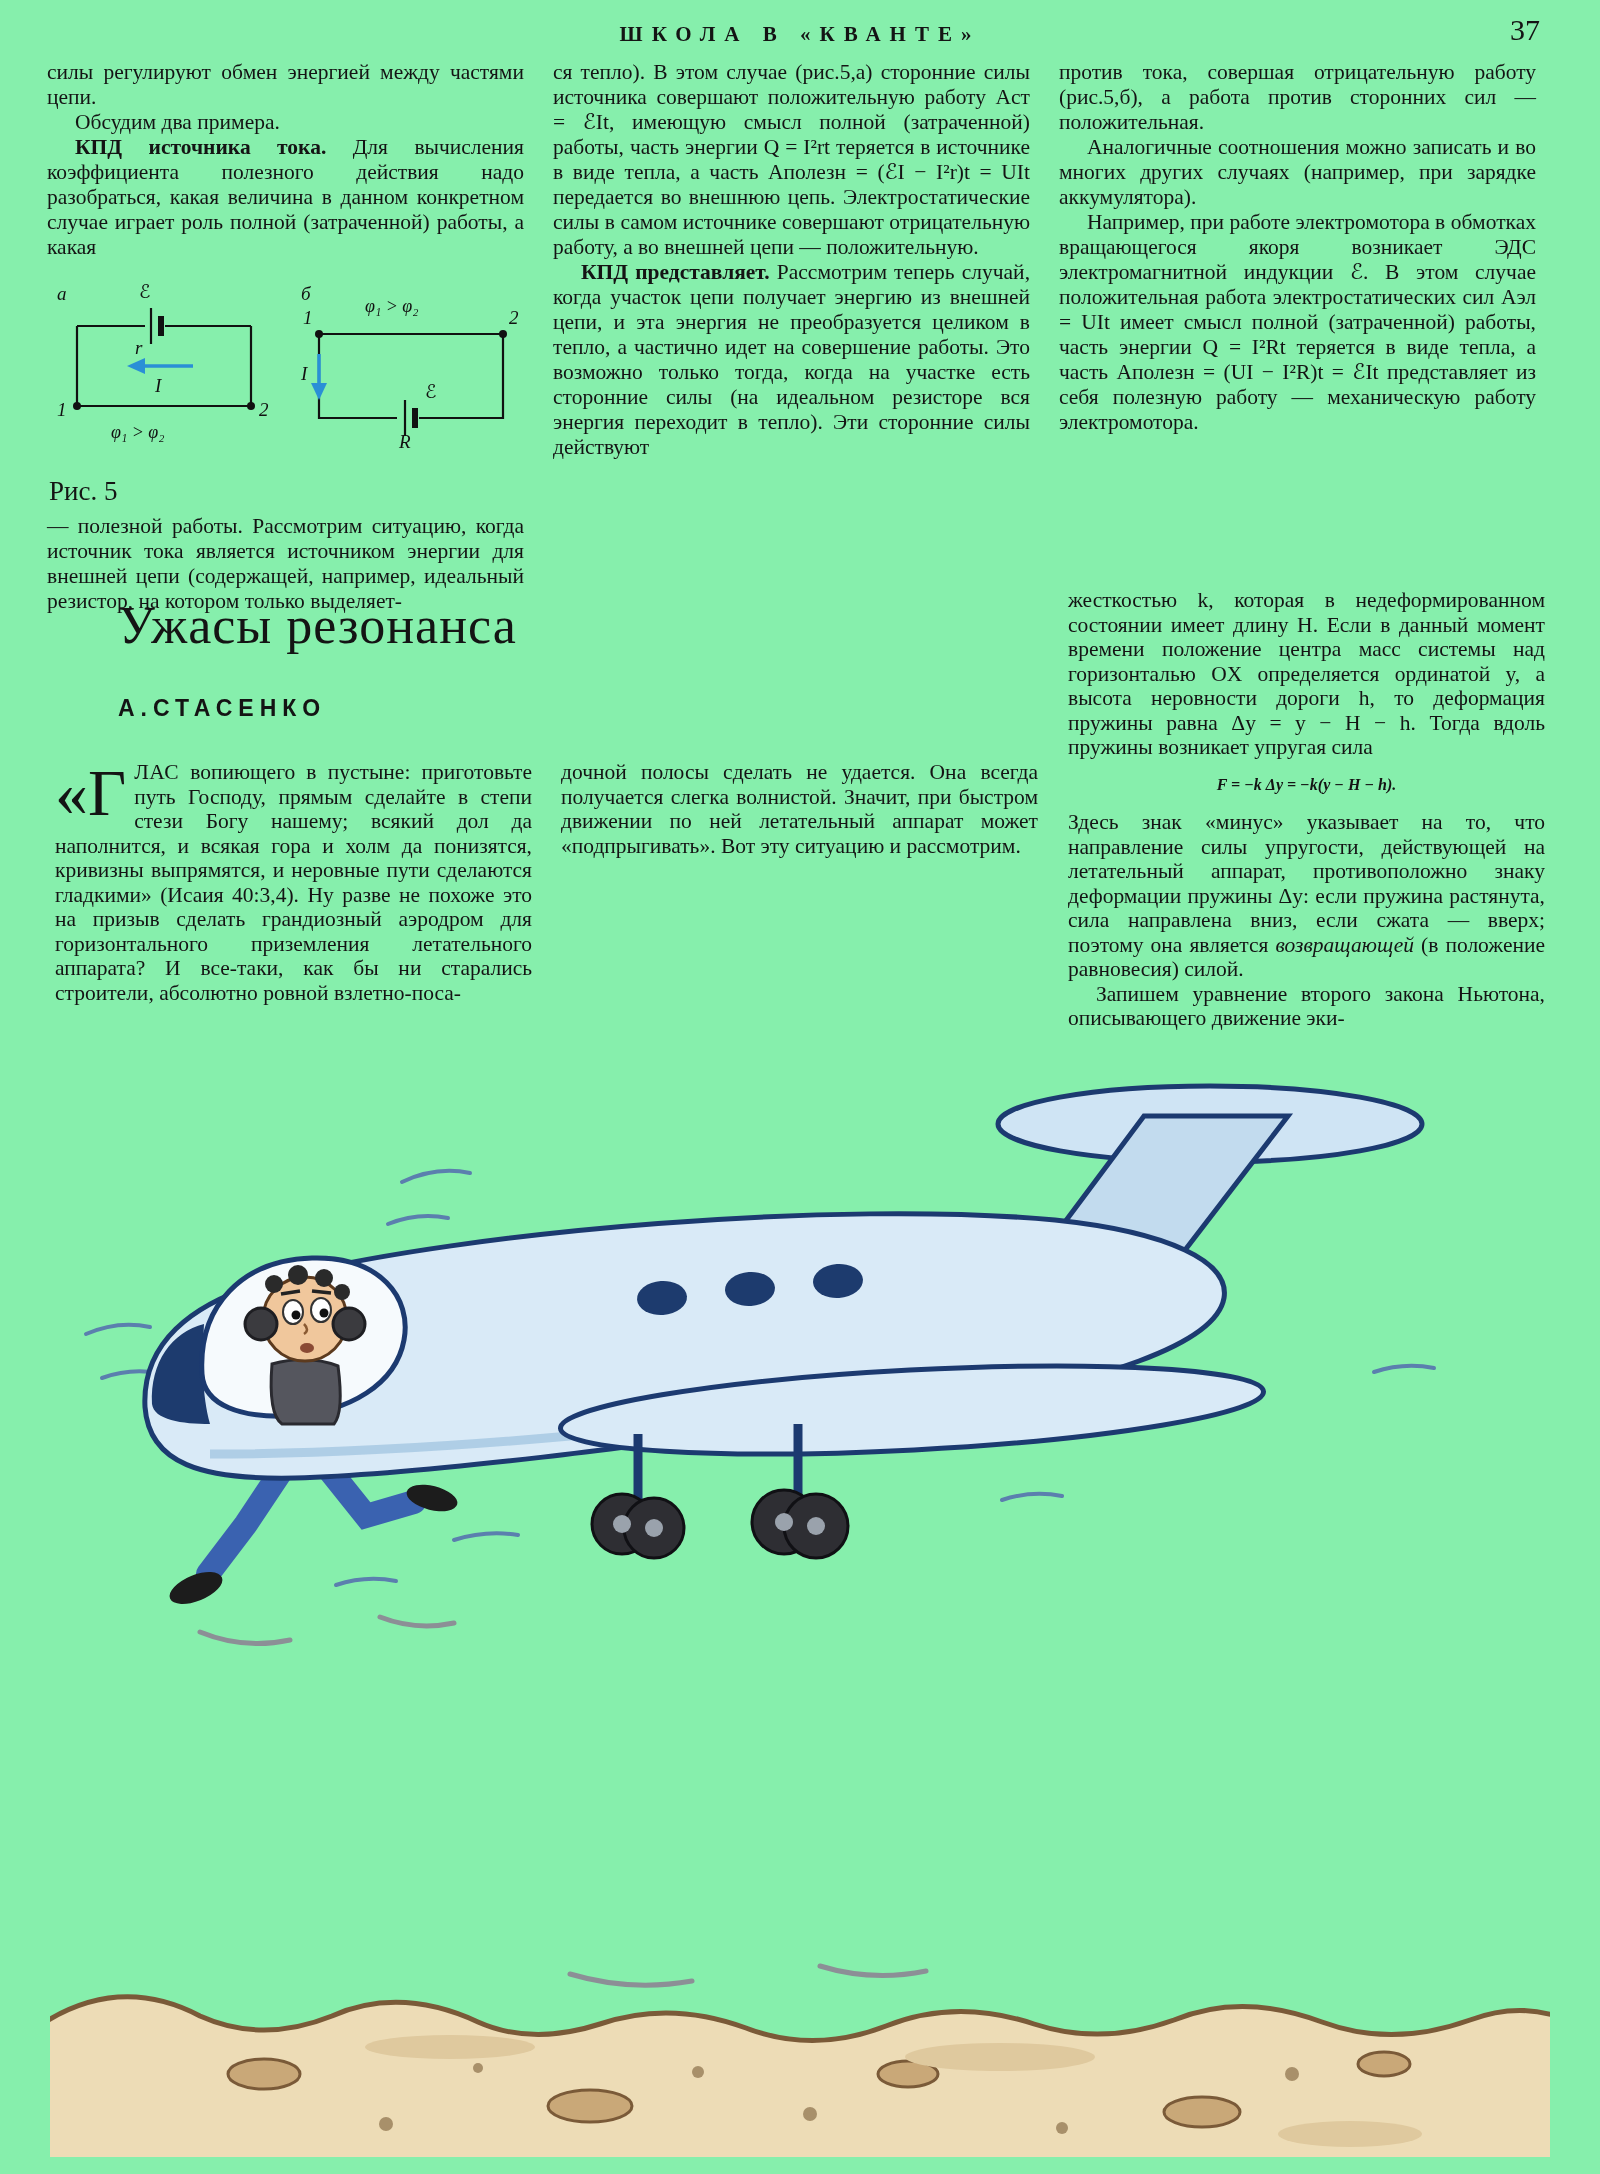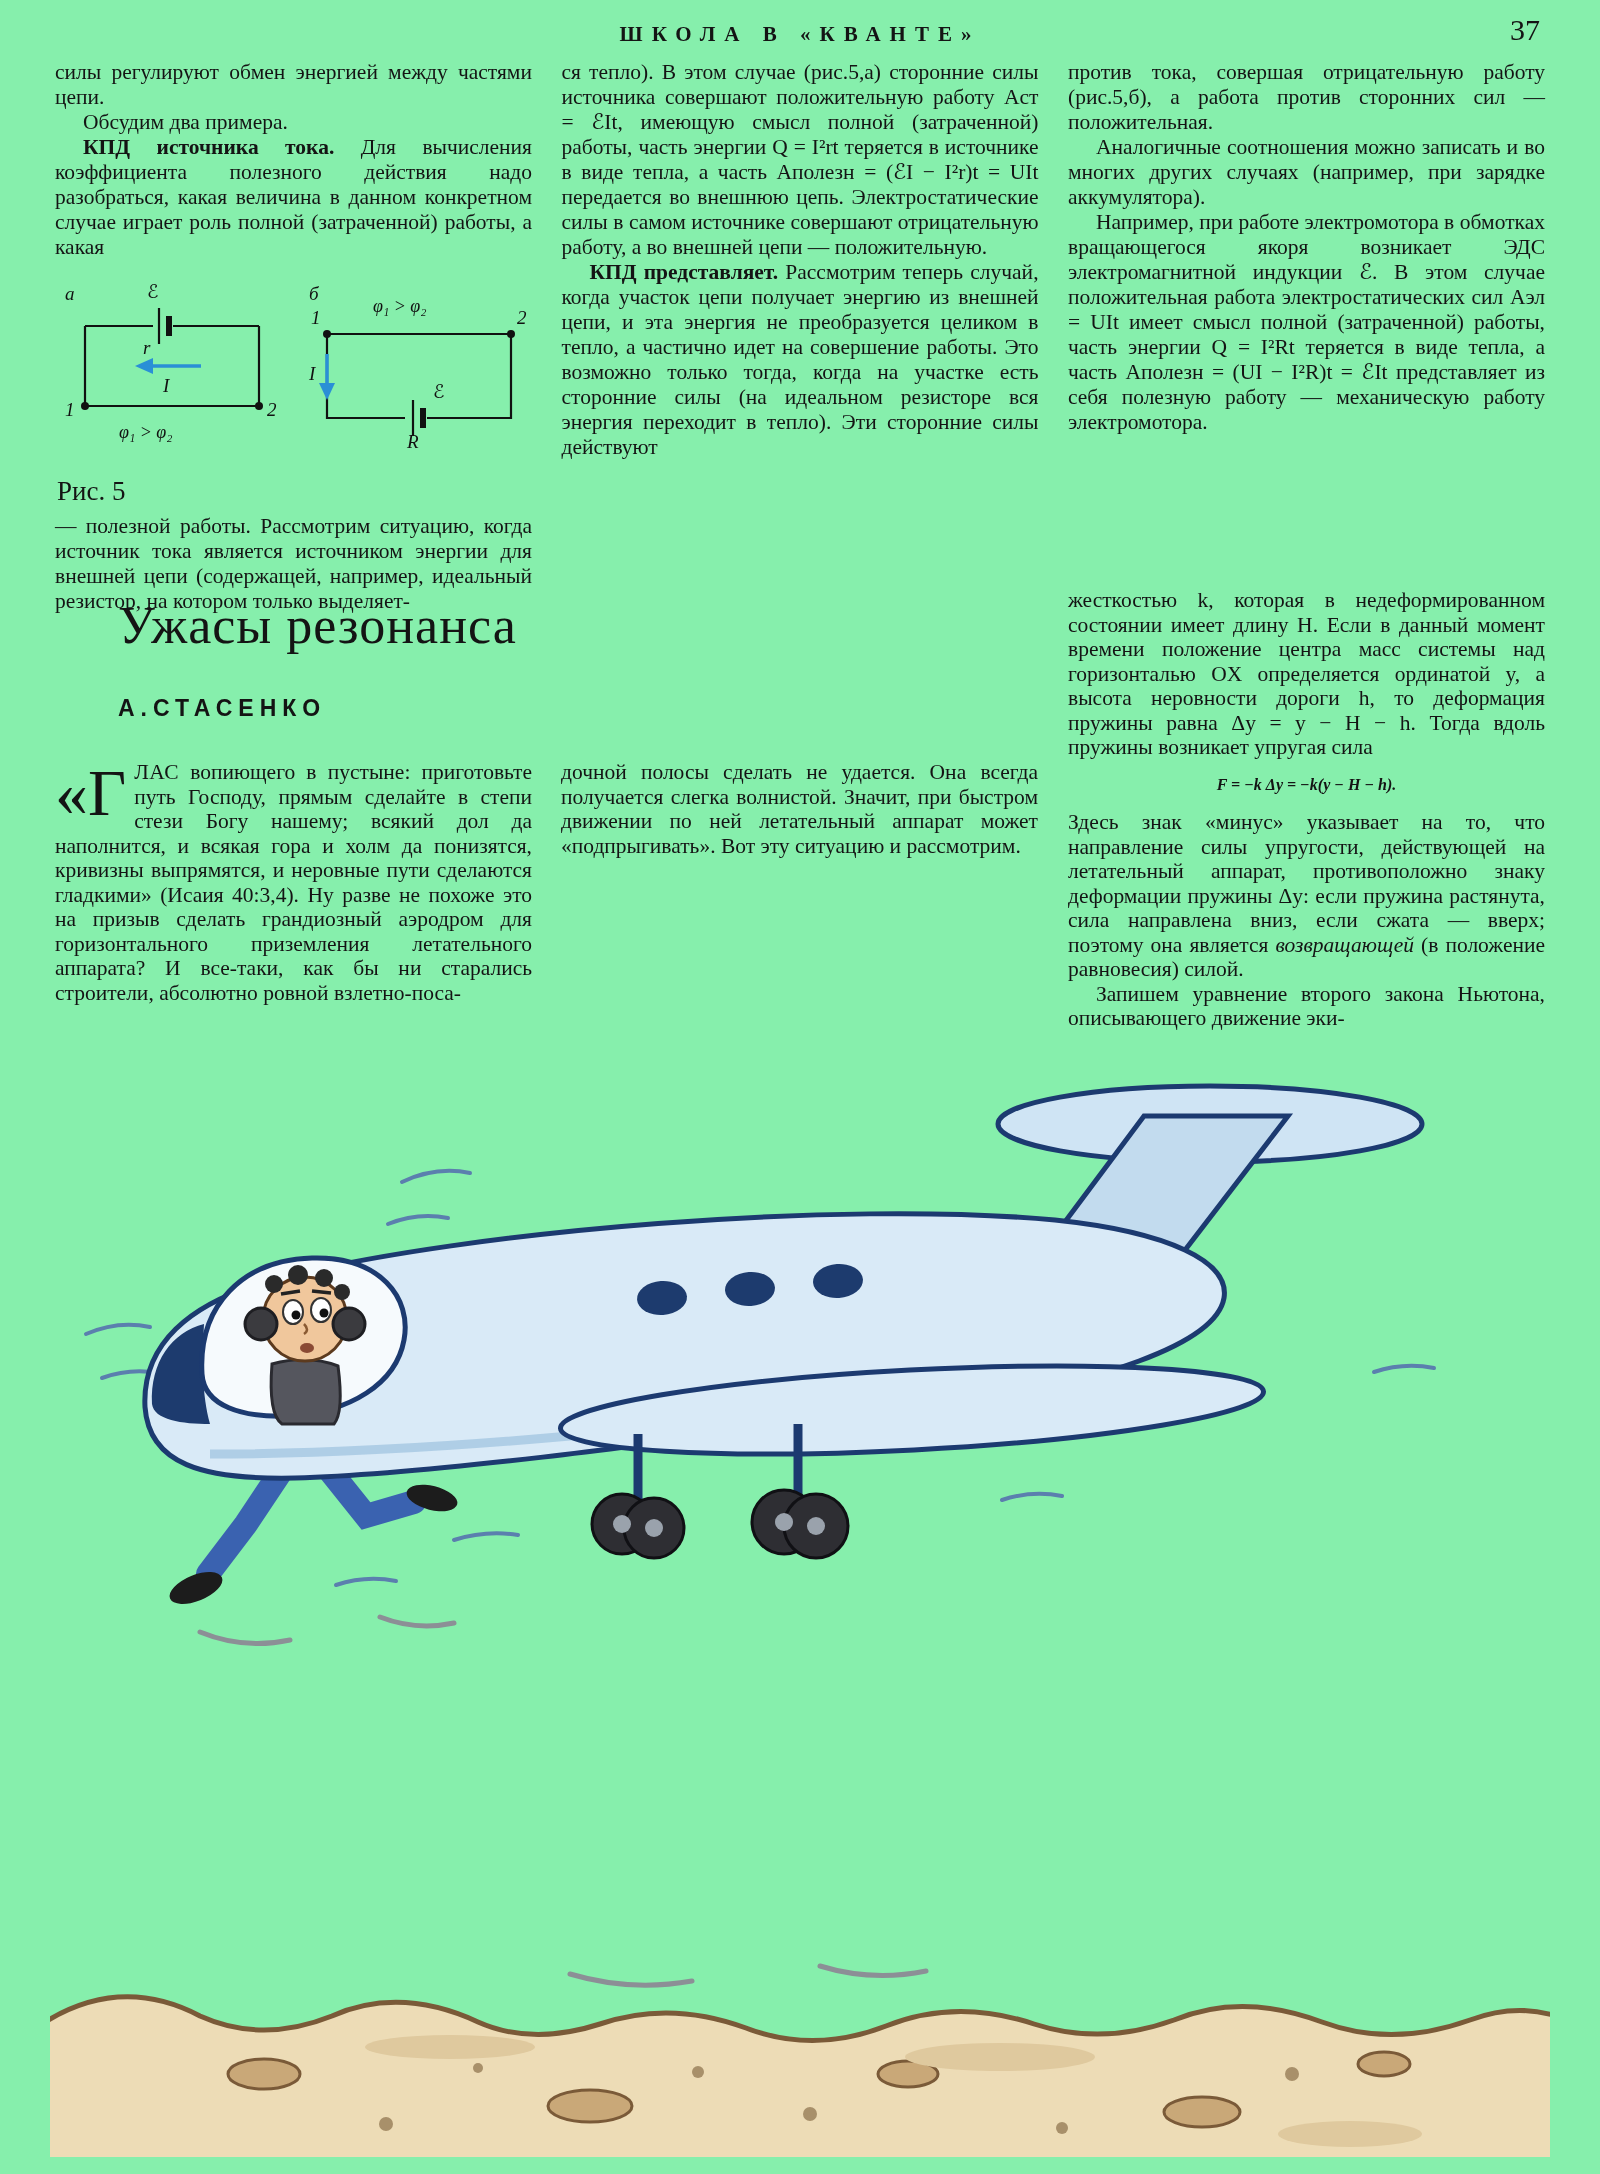--- a/index.html
+++ b/index.html
@@ -2,21 +2,21 @@
 <html><head>
 <meta charset="utf-8">
 <style>
   html,body { margin:0; padding:0; }
   body { width:1600px; height:2174px; background:#efede6; }
   .page { position:relative; width:1600px; height:2174px; background:#86efac;
           font-family:"Liberation Serif","DejaVu Serif","DejaVu Sans",serif; color:#141414; overflow:hidden; }
   .running-head { position:absolute; top:22px; left:0; width:1600px; text-align:center;
                   font-size:21px; font-weight:bold; letter-spacing:9px; }
   .page-number { position:absolute; top:13px; right:60px; font-size:30px; }
-  .top-cols { position:absolute; top:60px; left:55px; width:1490px; display:flex; gap:29px;justify-content:space-between; }
+  .top-cols { position:absolute; top:60px; left:47px; width:1490px; display:flex; gap:29px; }
   .col { width:477px; font-size:21.5px; line-height:25px; text-align:justify; }
   .col p { margin:0; }
   .ind { text-indent:28px; }
   .run-in { font-weight:bold;margin-top:28px; }
   .circuit-fig { margin:18px 0 10px 2px; }
   .fig-caption { font-size:27px; margin-top:23px; }
   .article-header { position:absolute; top:596px; left:118px; }
   .article-title { font-size:52px; font-weight:normal; margin:0; letter-spacing:1px; }
   .article-author { margin-top:40px; font-family:"Liberation Sans","DejaVu Sans",sans-serif;
                     font-size:23px; font-weight:bold; letter-spacing:6px; }

